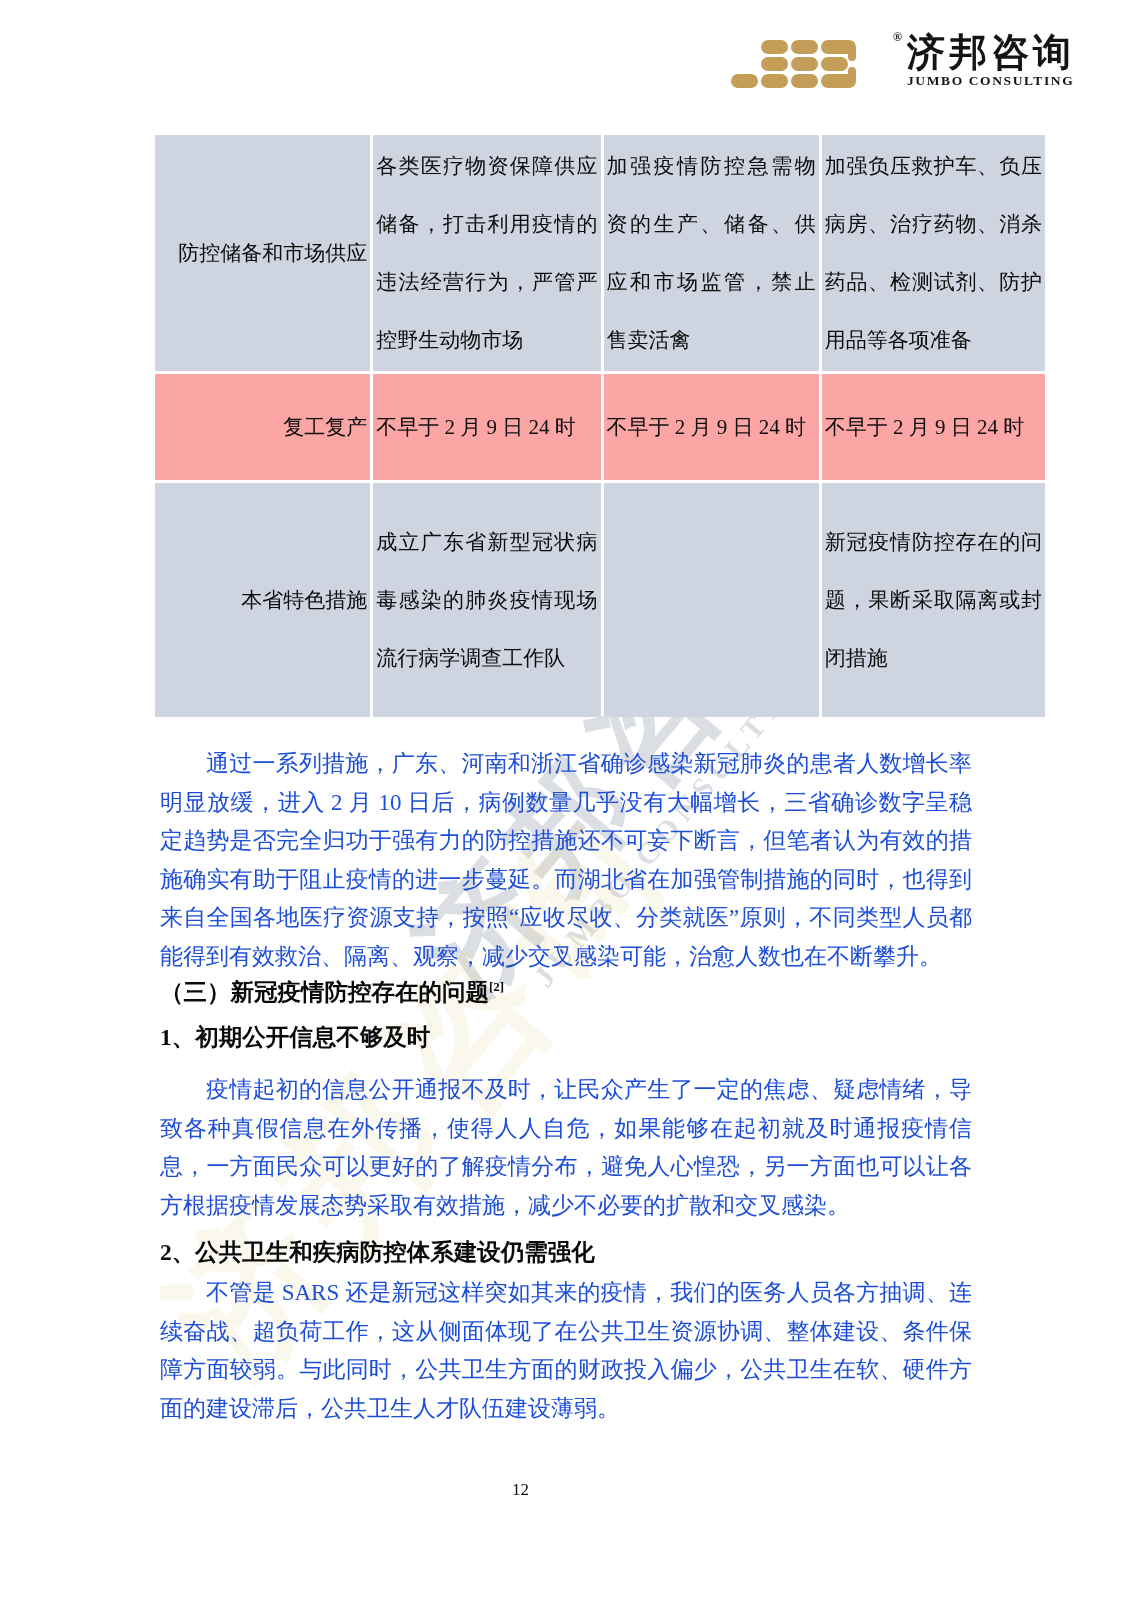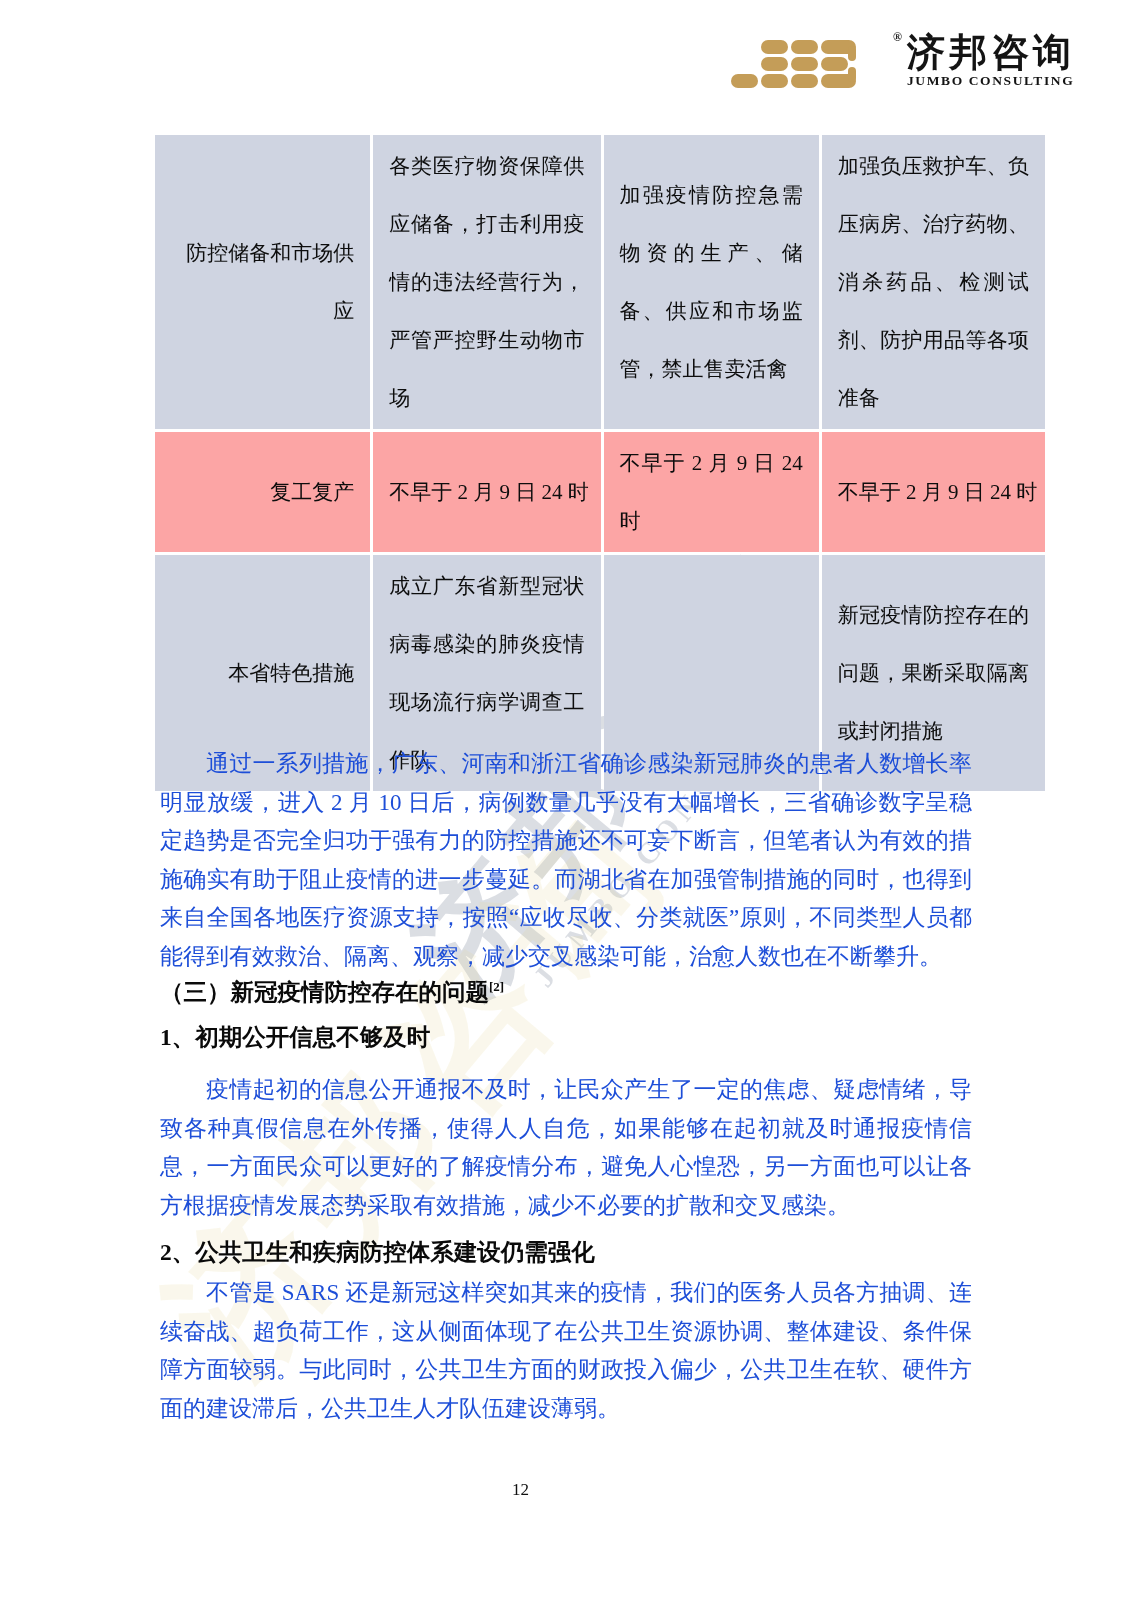--- a/index.html
+++ b/index.html
@@ -43,21 +43,21 @@
 
   
   .info-table{
     position:absolute; left:152px; top:132px; z-index:2;
     border-collapse:separate; border-spacing:3px;
     table-layout:fixed; width:896px;
   }
   .info-table td{
     vertical-align:middle;
     font-size:21px; line-height:58px;
-    padding:2px 16px;
+    padding:2px 3px;
     color:#0d0d0d;
     text-align:justify;
   }
   .row-dark td{background:#cfd4e1;}
   .row-light td{background:#fca5a5;}
   .info-table td.label-cell{text-align:right;}
   .info-table td.nowrap{white-space:nowrap; text-align:left;}
   .r1{height:232px;} .r2{height:106px;} .r3{height:234px;}
 
   

